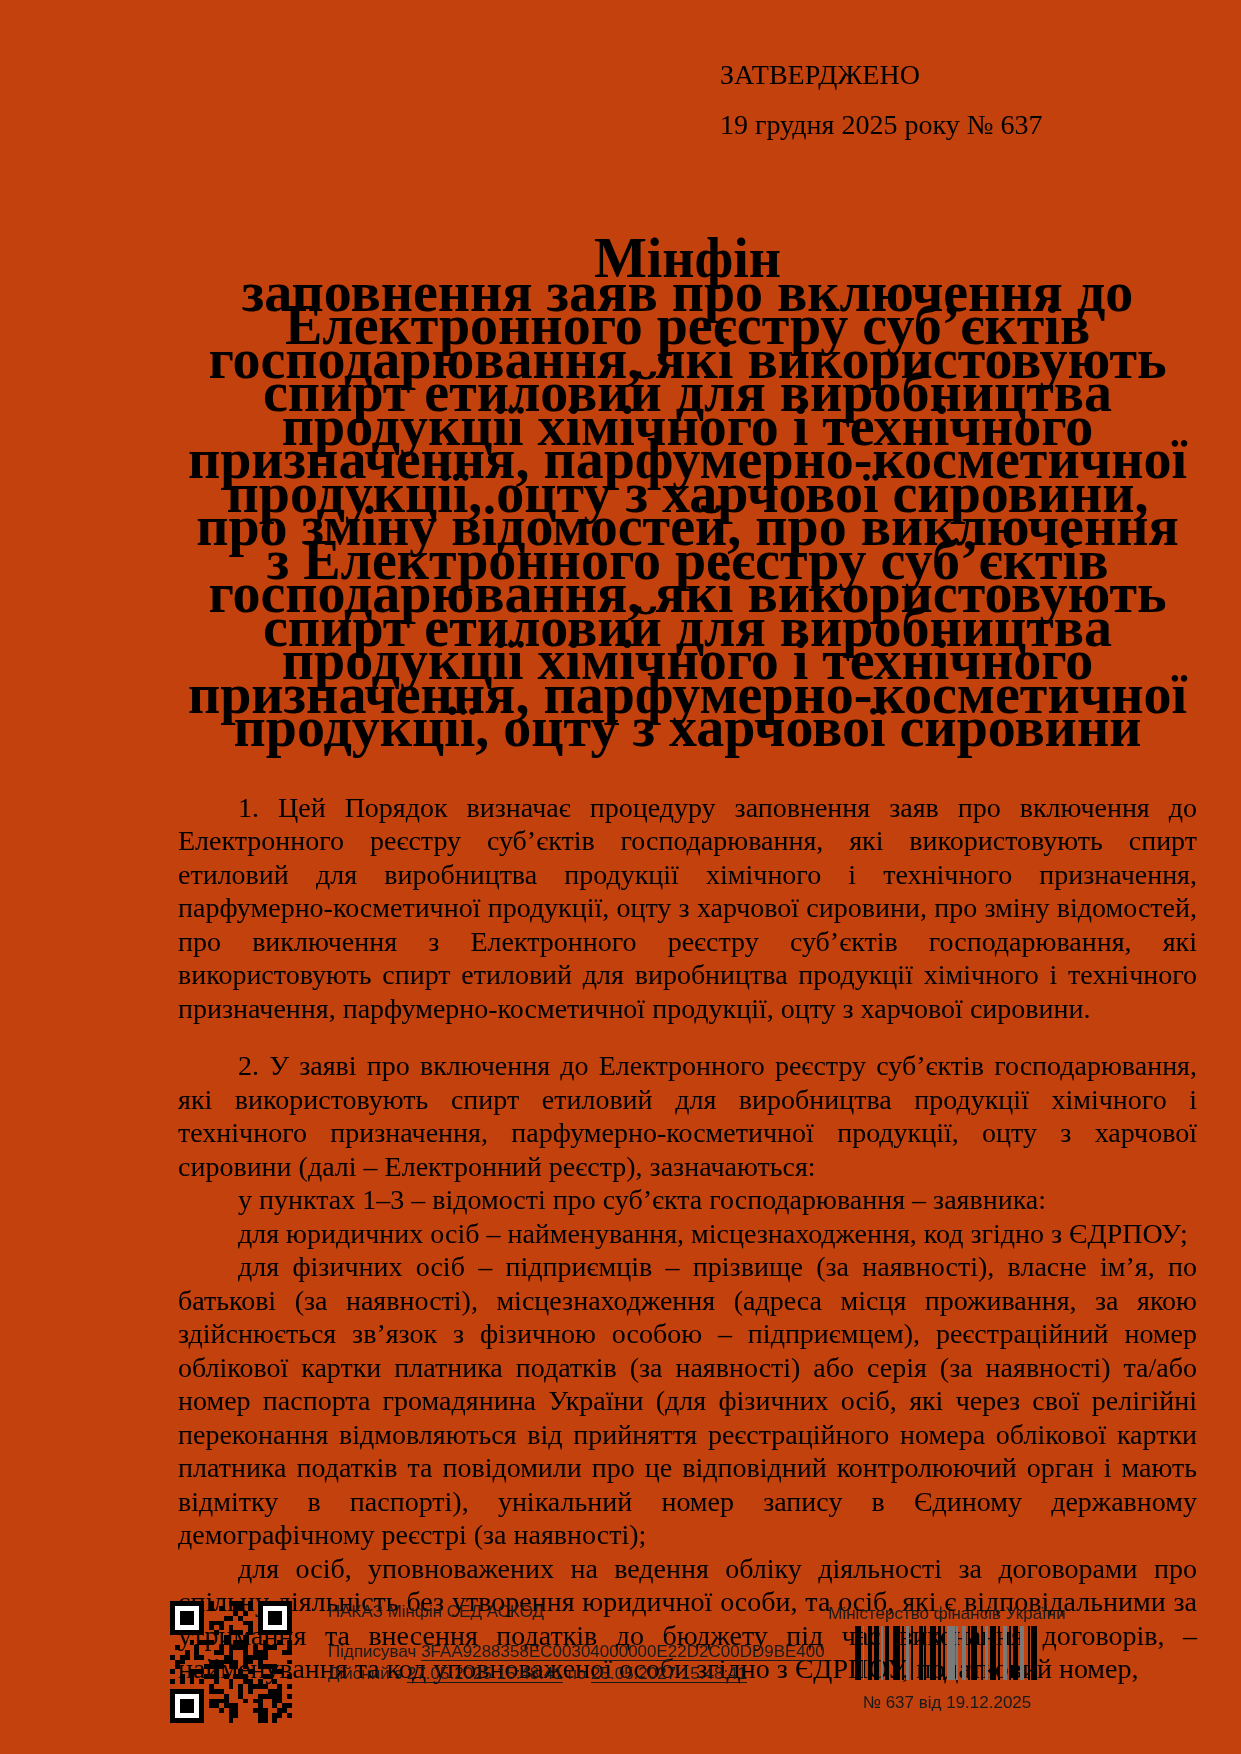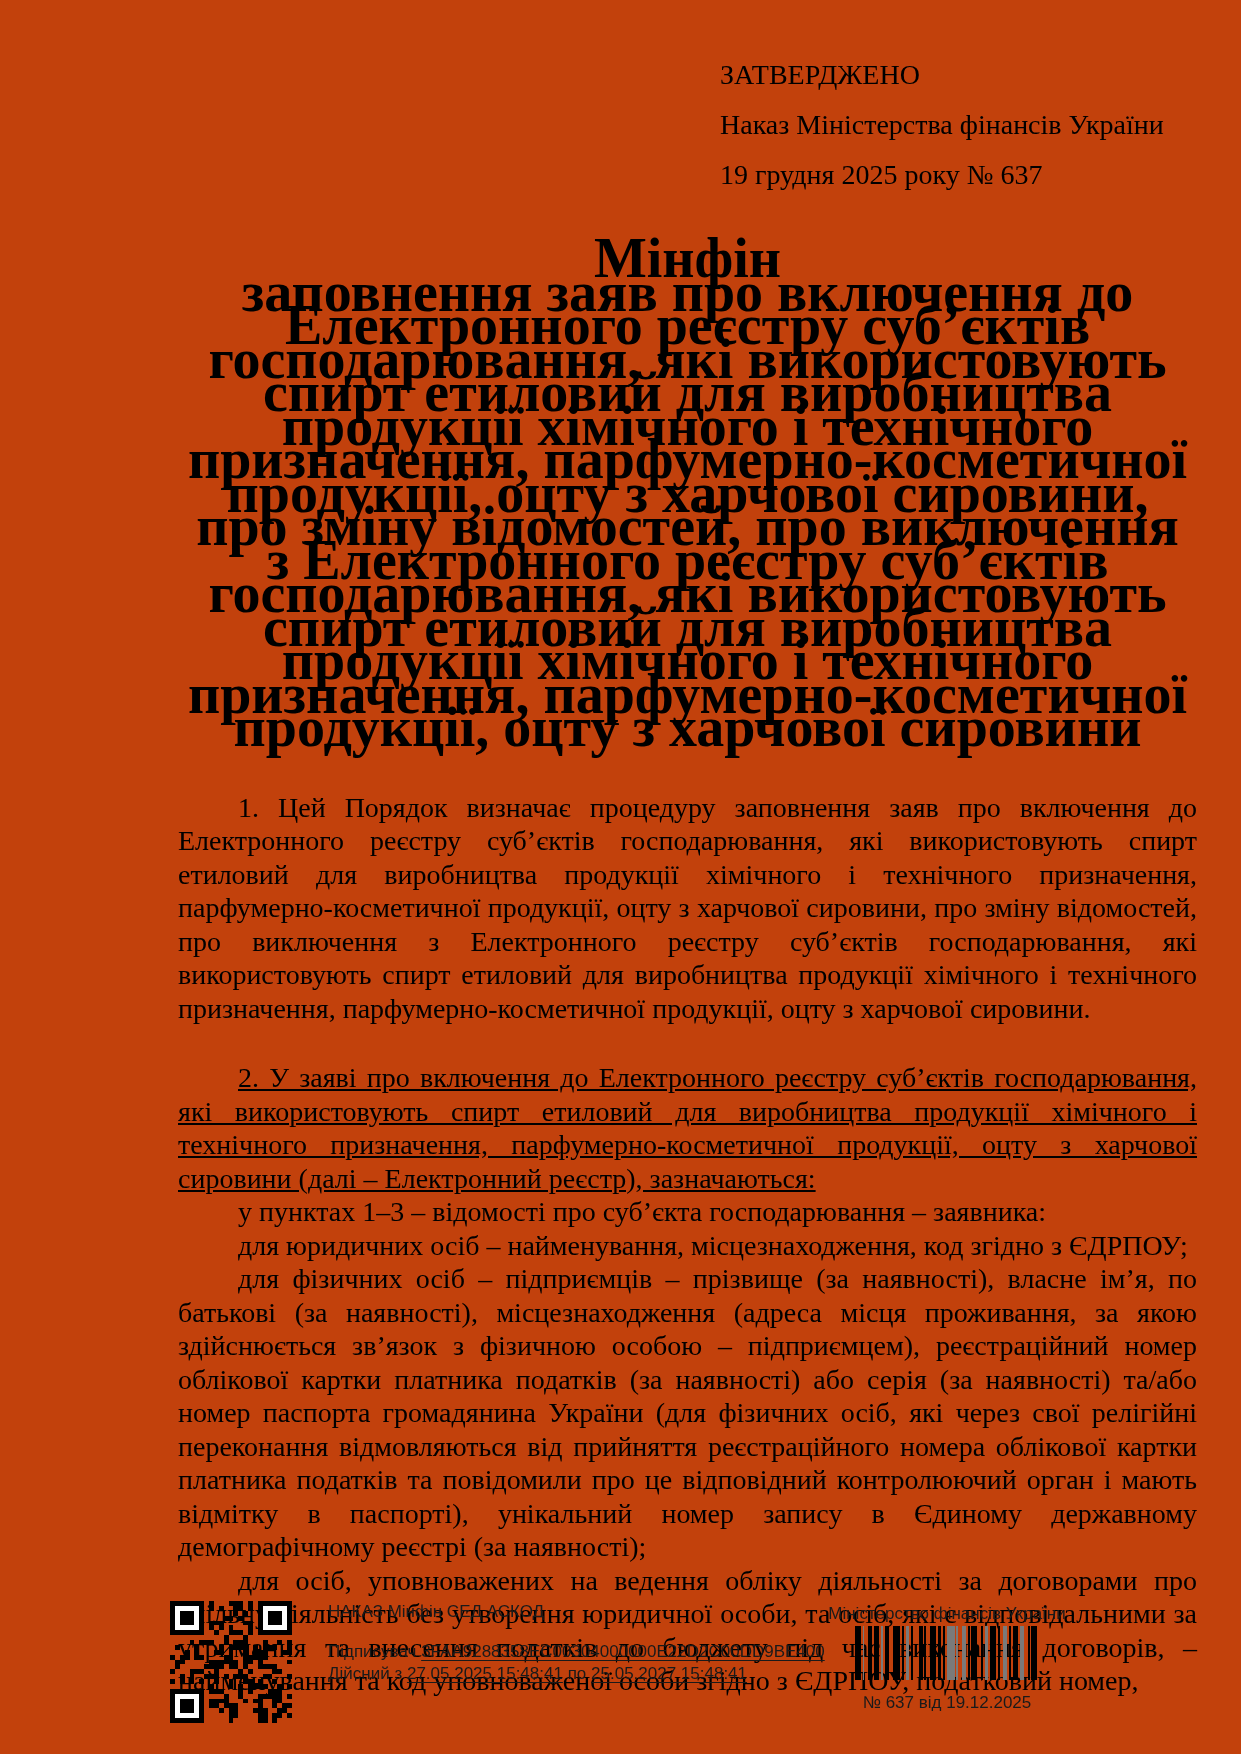--- a/index.html
+++ b/index.html
@@ -32,21 +32,21 @@
     text-align:center;
     margin:0;
   }
   .doc-title .t-head{display:block;}
   .body-par{
     margin:0;
     text-align:justify;
     text-indent:60px;
   }
   .par-gap-lg{margin-top:46px;}
-  .par-gap{margin-top:36px;text-decoration:underline;}
+  .par-gap{margin-top:24px;}
   
   .footer{position:absolute;left:0;top:0;width:100%;height:100%;pointer-events:none;}
   .qr{
     position:absolute;
     left:170px;
     top:1601px;
     width:122px;
     height:122px;
   }
   .sig-block{
@@ -81,21 +81,20 @@
     margin:2px auto 12px auto;
   }
 </style>
 </head>
 <body>
 
 <div class="page">
 
   <div class="approval">
     <div>ЗАТВЕРДЖЕНО</div>
-    <div>Наказ Міністерства фінансів України</div>
     <div>19 грудня 2025 року № 637</div>
   </div>
 
   <div class="content">
     <h1 class="doc-title">
       <span class="t-head">Мінфін</span>
       <span>заповнення заяв про включення до Електронного реєстру суб’єктів господарювання, які використовують спирт етиловий для виробництва продукції хімічного і технічного призначення, парфумерно-косметичної продукції, оцту з харчової сировини, про зміну відомостей, про виключення з Електронного реєстру суб’єктів господарювання, які використовують спирт етиловий для виробництва продукції хімічного і технічного призначення, парфумерно-косметичної продукції, оцту з харчової сировини</span>
     </h1>
     <p class="body-par par-gap-lg">1. Цей Порядок визначає процедуру заповнення заяв про включення до Електронного реєстру суб’єктів господарювання, які використовують спирт етиловий для виробництва продукції хімічного і технічного призначення, парфумерно-косметичної продукції, оцту з харчової сировини, про зміну відомостей, про виключення з Електронного реєстру суб’єктів господарювання, які використовують спирт етиловий для виробництва продукції хімічного і технічного призначення, парфумерно-косметичної продукції, оцту з харчової сировини.</p>
     <p class="body-par par-gap">2. У заяві про включення до Електронного реєстру суб’єктів господарювання, які використовують спирт етиловий для виробництва продукції хімічного і технічного призначення, парфумерно-косметичної продукції, оцту з харчової сировини (далі – Електронний реєстр), зазначаються:</p>

